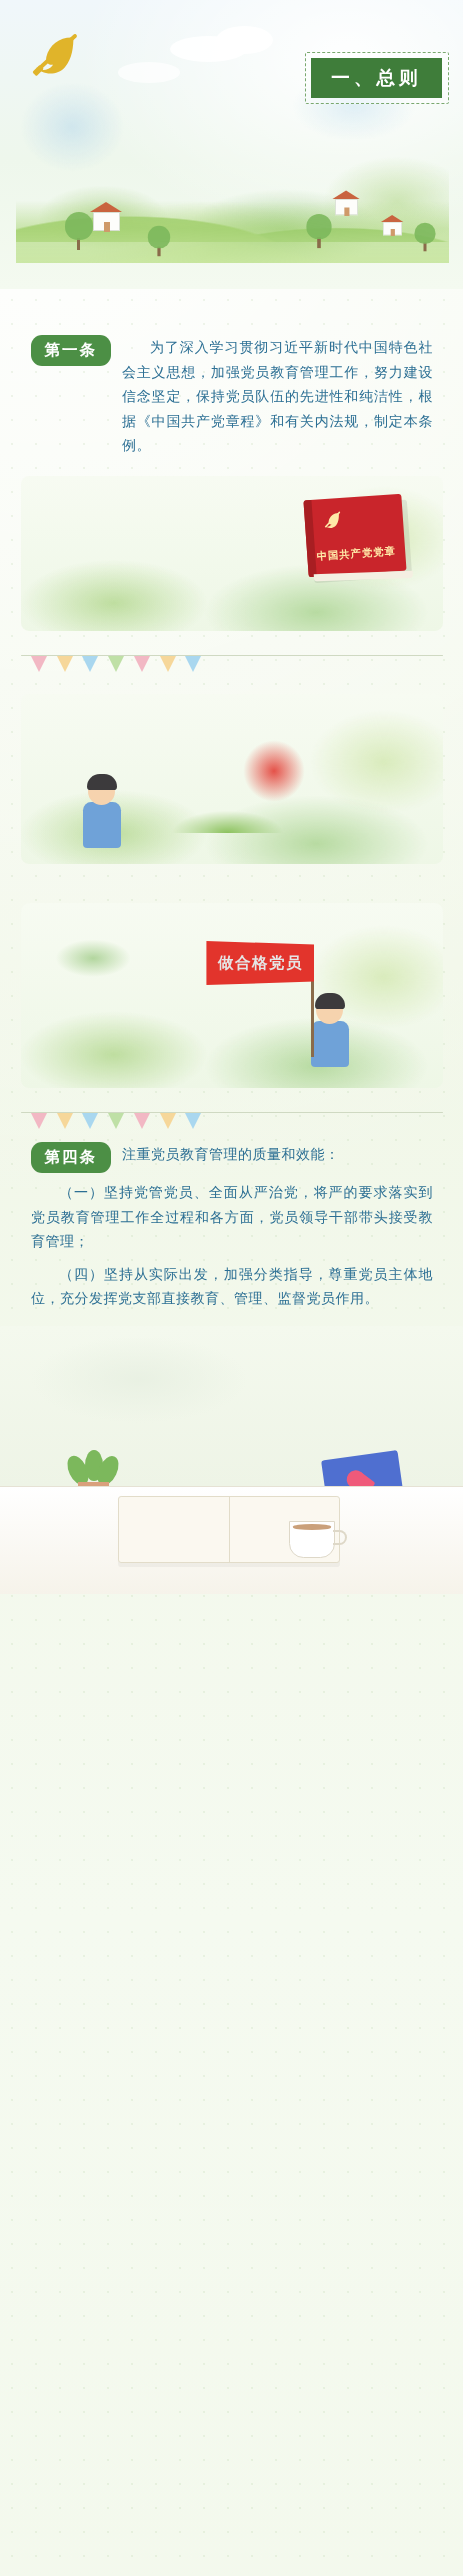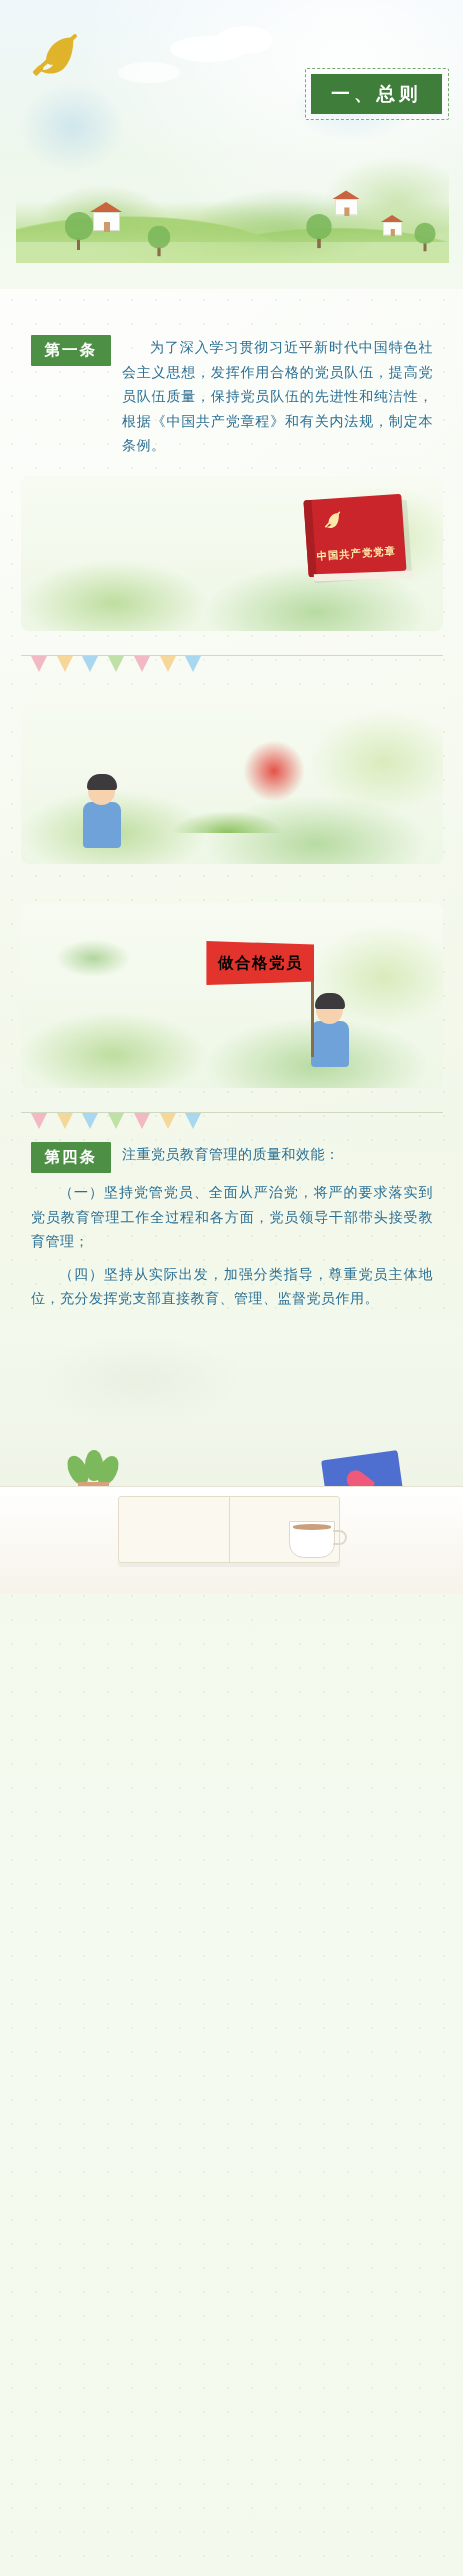--- a/index.html
+++ b/index.html
@@ -80,42 +80,42 @@
   .tree.t3{ left:289px; top:155px; transform:scale(.9); }
   .tree.t4{ left:395px; top:161px; transform:scale(.75); }
   .cloud{ position:absolute; background:#ffffff; border-radius:50%; opacity:.9; }
 
   
   .emblem {
     position:absolute; left:27px; top:25px; width:58px; height:58px;
   }
   .emblem svg { display:block; }
   .banner-wrap{
-    position:absolute; right:15.5px; top:68px;
+    position:absolute; right:15.5px; top:52px;
     padding:5.2px;
     border:1px dashed #7aa86f;
     border-radius:2.1px;
     background: rgba(255,255,255,0.35);
   }
   .banner-inner{
     background:#3f7d3a; color:#fff;
     padding:7.2px 20.6px; font-size:18.5px; font-weight:bold; letter-spacing:4.1px;
   }
 
   
   .article { position:relative; padding: 0 31px; }
   .art-label {
     display:inline-block;
     background:#4c8f45;
     color:#ffffff;
     font-size:15.5px;
     font-weight:bold;
     letter-spacing:2.1px;
     padding:5.2px 13.4px;
-    border-radius:1px;
+    border-radius:11px;
   }
   .art-row { display:flex; align-items:flex-start; gap:11.3px; }
   .art-body {
     flex:1;
     color:#2f6a8f;
     font-size:14px;
     line-height:1.75;
     letter-spacing:0.5px;
     text-align:justify;
   }
@@ -169,21 +169,21 @@
   .figure { position:absolute; }
   .person-head{ width:27px; height:27px; border-radius:50%; background:#f6d3ae; }
   .person-hair{ position:absolute; left:-1.5px; top:-3.1px; width:30px; height:15.5px; border-radius:15.5px 15.5px 4.1px 4.1px; background:#3c3a3c; }
   .person-body{ width:38px; height:46px; border-radius:8.2px 8.2px 4.1px 4.1px; background:#6fa2d8; margin-top:-2.1px; }
   .flag-pole{ position:absolute; width:3.1px; height:108px; background:#8a6b4a; }
   .red-flag{
     position:absolute; width:108px; height:44px; background:#e2342c;
     clip-path: polygon(0 0, 100% 8%, 100% 92%, 0 100%);
     display:flex; align-items:center; justify-content:center;
   }
-  .red-flag span{ color:#000000; font-size:15.5px; font-weight:bold; letter-spacing:1.5px; }
+  .red-flag span{ color:#e5e5e5; font-size:15.5px; font-weight:bold; letter-spacing:1.5px; }
 
   
   .bottom-illus{
     position:relative; height:268px; margin-top:15.5px;
     background:
       radial-gradient(ellipse 155px 62px at 30% 20%, rgba(232,240,226,.9), rgba(232,240,226,0) 70%),
       linear-gradient(180deg,#f4f9ee 0%, #eef4e6 60%, #e9f1df 100%);
   }
   .desk{
     position:absolute; left:0; right:0; bottom:0; height:108px;
@@ -290,21 +290,21 @@
     <div class="banner-wrap">
       <div class="banner-inner">一、总则</div>
     </div>
   </div>
 
   <div class="section" style="padding-top:46px;">
     <div class="article">
       <div class="art-row">
         <div class="art-label">第一条</div>
         <div class="art-body blue">
-          <p class="indent">为了深入学习贯彻习近平新时代中国特色社会主义思想，发挥作用合格的党员队伍，提高党员队伍质量，保持党员队伍的先进性和纯洁性，根据《中国共产党章程》和有关内法规，制定本条例。</p>
+          <p class="indent">为了深入学习贯彻习近平新时代中国特色社会主义思想，加强党员教育管理工作，努力建设信念坚定，保持党员队伍的先进性和纯洁性，根据《中国共产党章程》和有关内法规，制定本条例。</p>
         </div>
       </div>
     </div>
 
     <div class="illus" style="height:155px; margin-top:18.5px;">
       <div class="book">
         <div class="spine"></div>
         <div class="emblem-s">
           <svg viewBox="0 0 120 120" width="23" height="23" aria-hidden="true">
             <g fill="#ffe9a8">

